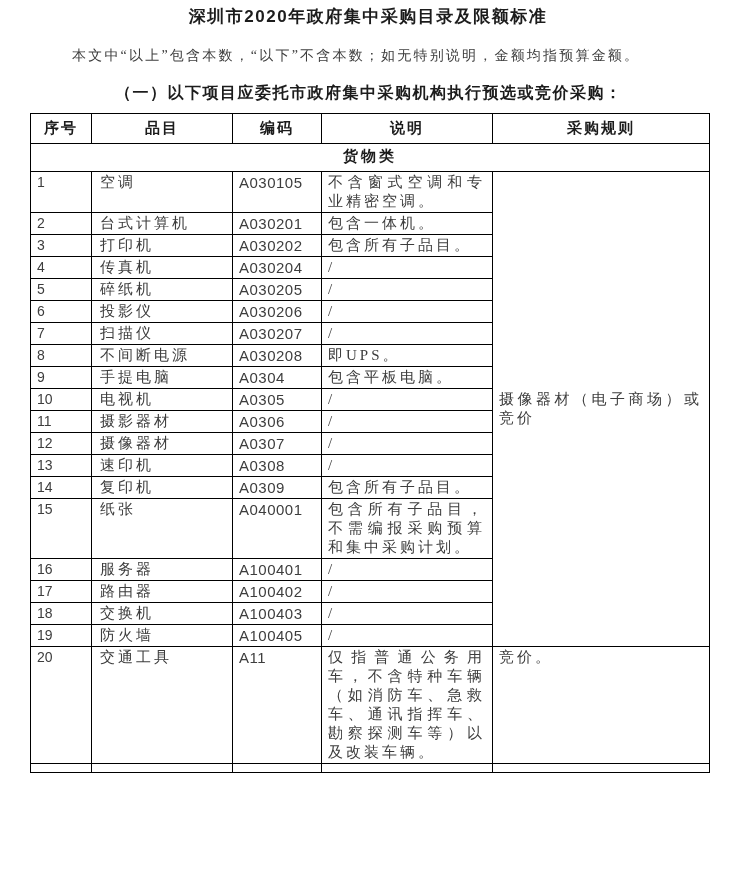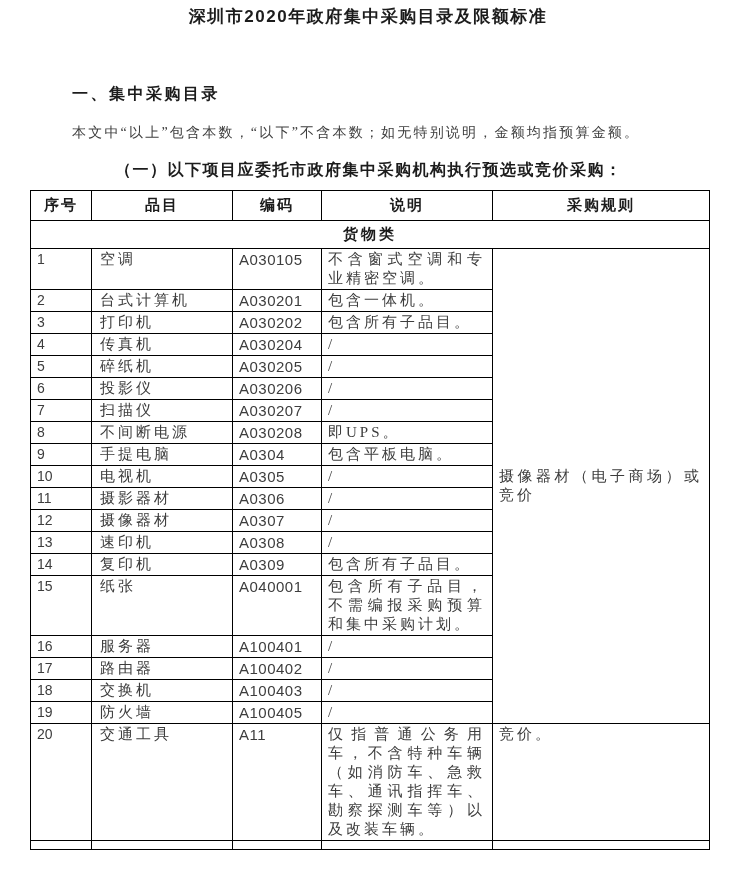--- a/index.html
+++ b/index.html
@@ -60,21 +60,21 @@
   .catalog td {
     font-size: 15px;
     line-height: 19px;
     letter-spacing: 3px;
     vertical-align: top;
     padding: 1px 6px;
     overflow: hidden;
   }
   .category-cell {
     text-align: center;
-    font-family: Liberation Serif, serif;
+    font-family: Liberation Mono, monospace;
     font-weight: bold;
     color: #1c1c1c;
     letter-spacing: 2px;
     padding: 4px 15px !important;
   }
   .col-no {
     font-family: "Liberation Sans", "DejaVu Sans", sans-serif;
     font-size: 14px !important;
     letter-spacing: 0 !important;
   }
@@ -88,21 +88,20 @@
     padding: 1px 7px 1px 6px !important;
   }
   .shared-rule { vertical-align: middle !important; }
   .partial-row td { height: 8px; padding: 0 !important; }
 </style>
 </head>
 <body>
 
 <div>
   <h1 class="doc-title heading-font">深圳市2020年政府集中采购目录及限额标准</h1>
-  <h2 class="section-heading heading-font">一、集中采购目录</h2>
   <p class="intro-paragraph">本文中“以上”包含本数，“以下”不含本数；如无特别说明，金额均指预算金额。</p>
   <h3 class="subsection-heading heading-font">（一）以下项目应委托市政府集中采购机构执行预选或竞价采购：</h3>
 
   <table class="catalog">
     <colgroup>
       <col style="width:61px">
         <col style="width:141px">
         <col style="width:89px">
         <col style="width:171px">
         <col style="width:217px">

